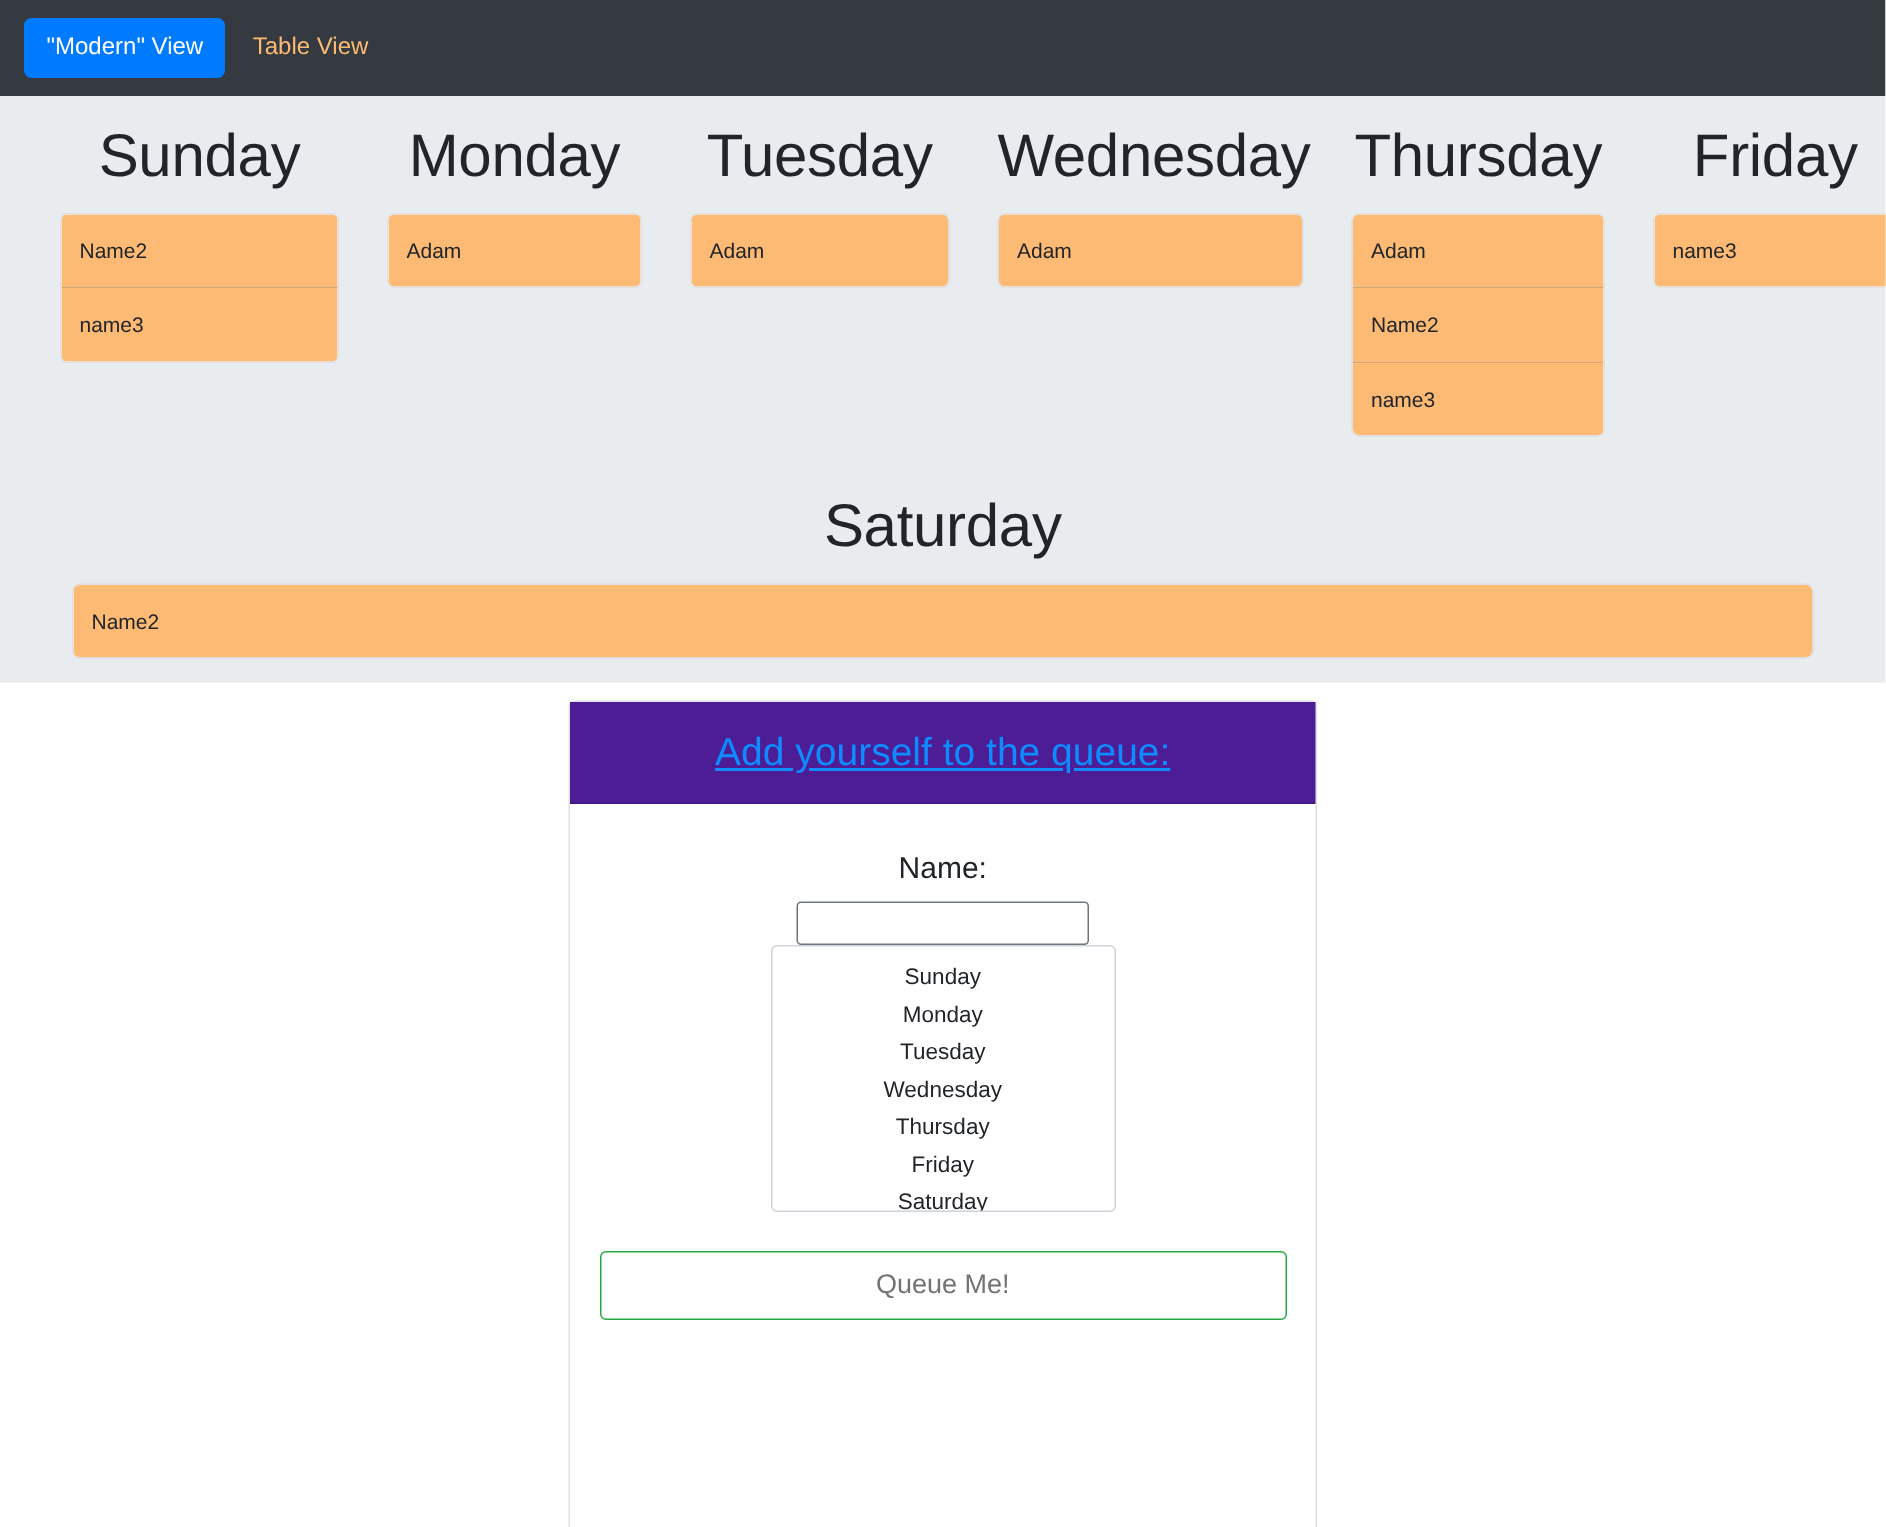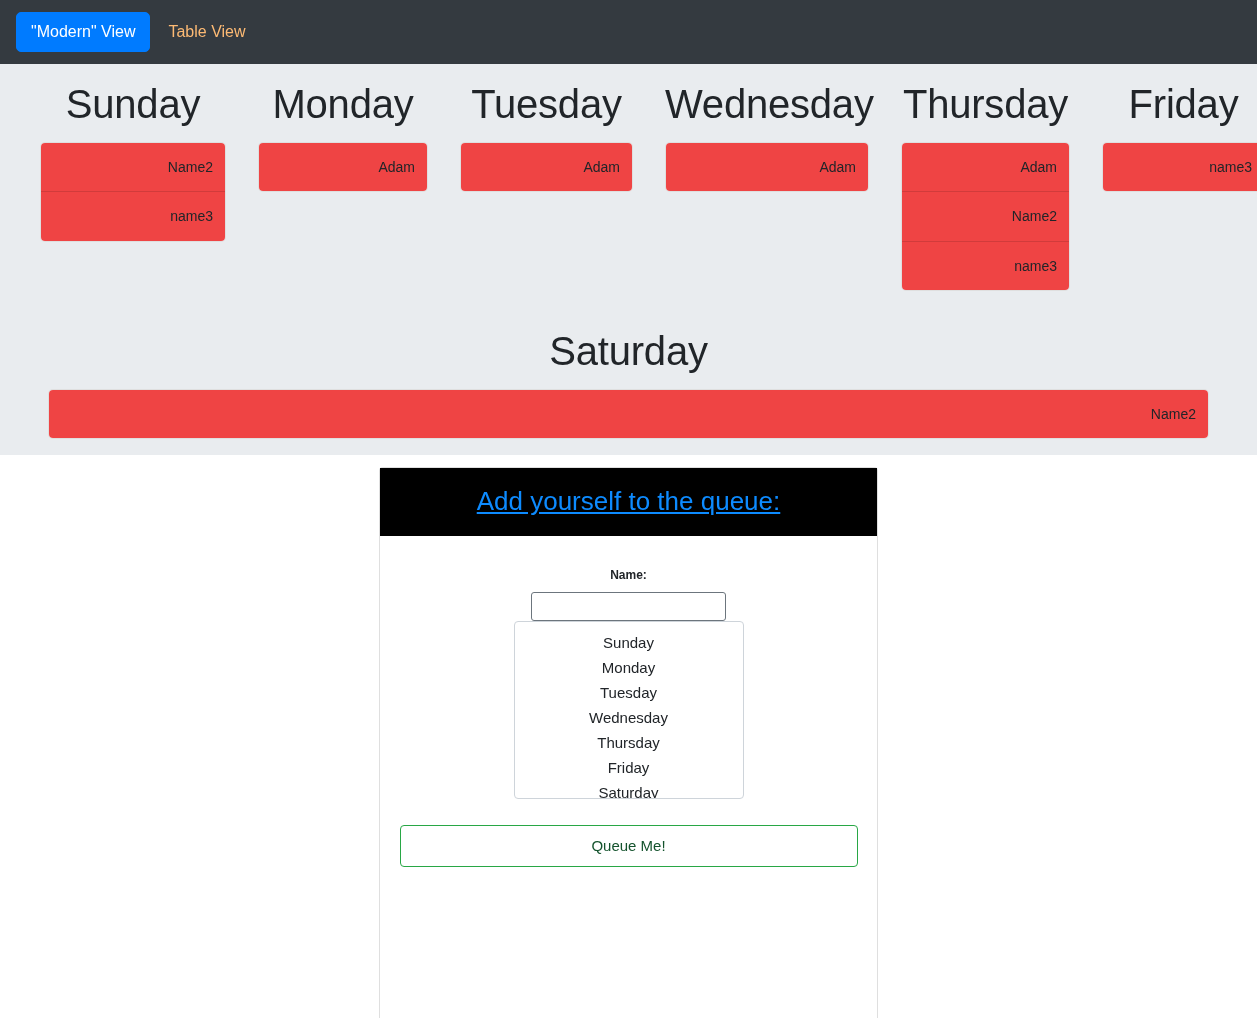--- a/index.html
+++ b/index.html
@@ -80,26 +80,26 @@
   }
 
   .list-group {
     background: #ffffff;
     border: 1px solid rgba(0,0,0,.125);
     border-radius: 5px;
     overflow: hidden;
   }
   .list-item {
     padding: 14px 12px;
-    text-align: right;
+    text-align: left;
     font-size: 14px;
     line-height: 1.45;
     color: #212529;
     border-top: 1px solid rgba(0,0,0,.125);
-    background: #ef4444;
+    background: #fdba74;
   }
   .list-item:first-child { border-top: none; }
 
   
   .saturday-block {
     padding: 0 24px;
     margin-top: 36px;
   }
   .saturday-block .day-title { margin-bottom: 14px; }
 
@@ -110,40 +110,40 @@
   }
   .card {
     width: 499px;
     margin-top: 12px;
     border: 1px solid rgba(0,0,0,.125);
     border-radius: 4px 4px 0 0;
     background: #ffffff;
     min-height: 560px;
   }
   .card-header {
-    background: #000000;
+    background: #4c1d95;
     border-bottom: 1px solid rgba(0,0,0,.125);
     padding: 18px 16px;
     text-align: center;
   }
   .card-header a {
     color: #0d8bff;
     font-size: 26px;
     text-decoration: underline;
     font-weight: 400;
     cursor: pointer;
   }
   .card-body {
     padding: 24px 16px 16px 16px;
     text-align: center;
   }
   .form-label {
     display: block;
-    font-size: 12px;
-    font-weight: 700;
+    font-size: 20px;
+    font-weight: 400;
     color: #212529;
     margin: 8px 0 10px 0;
   }
   .form-label.light { font-weight: 400; font-size: 14.5px; margin-top: 22px; }
   .name-input {
     width: 195px;
     height: 29px;
     border: 1px solid #6c757d;
     border-radius: 3px;
     font-size: 14px;
@@ -172,22 +172,22 @@
     padding: 0 6px;
   }
   .queue-btn {
     display: block;
     width: 458px;
     margin: 26px auto 0 auto;
     padding: 11px 12px;
     background: #ffffff;
     border: 1px solid #28a745;
     border-radius: 4px;
-    color: #14532d;
-    font-size: 15px;
+    color: #737373;
+    font-size: 18px;
     font-family: inherit;
     cursor: pointer;
     line-height: 1.2;
   }
 </style>
 </head>
 <body>
 
 <div class="navbar">
   <button class="nav-btn">"Modern" View</button>

